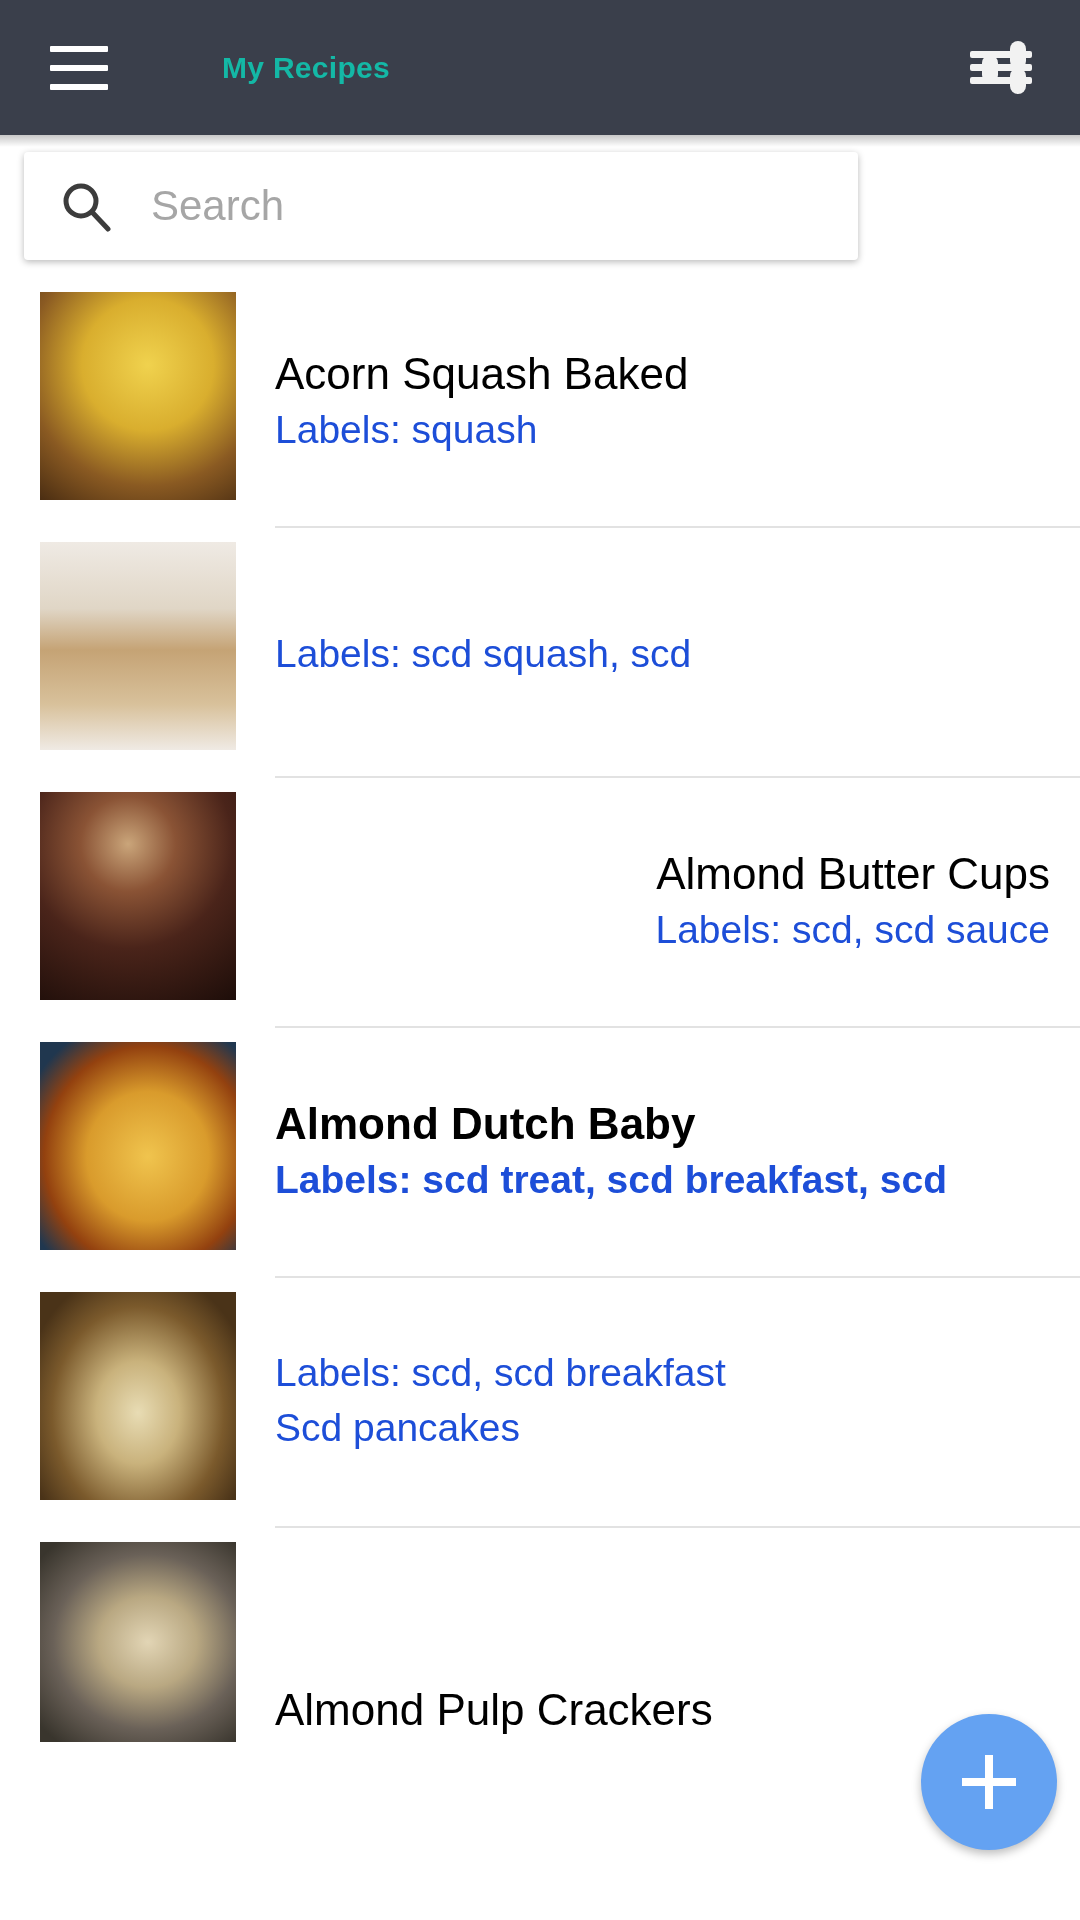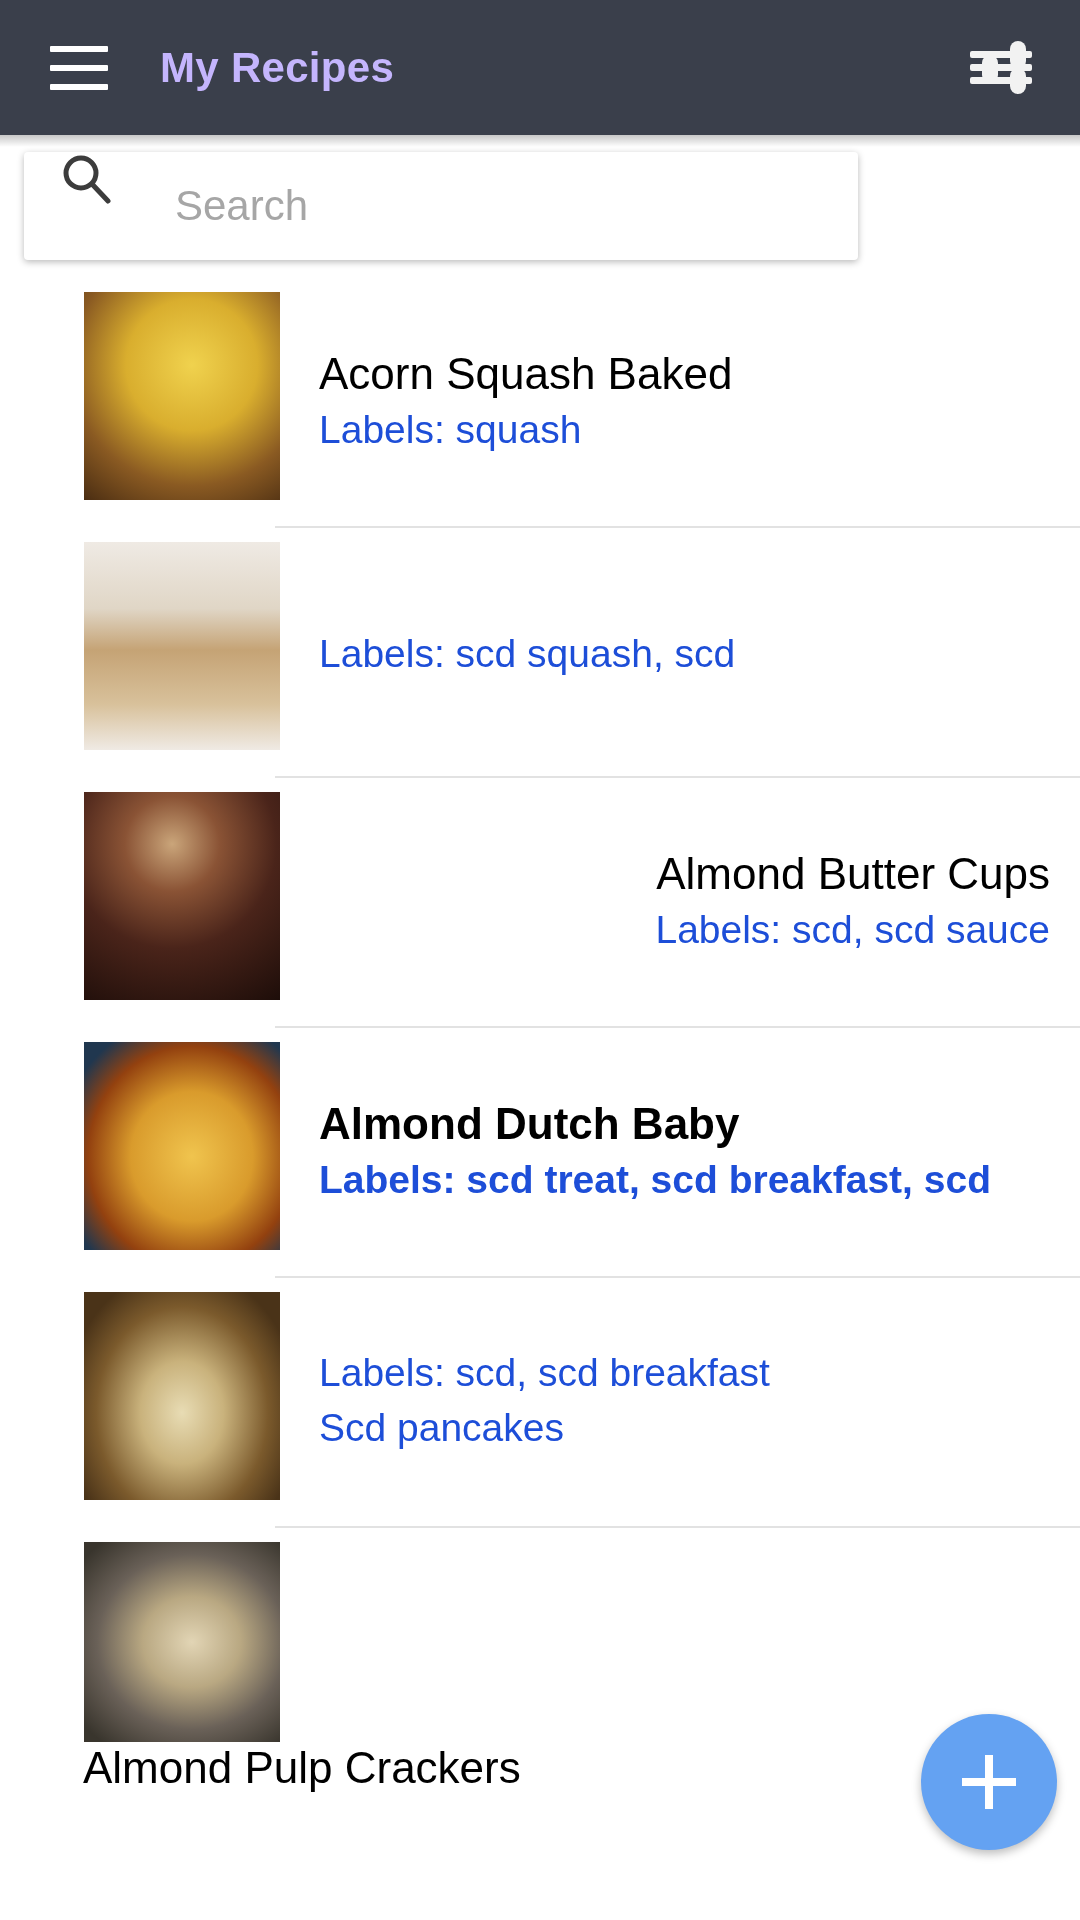--- a/index.html
+++ b/index.html
@@ -17,61 +17,61 @@
     background:#3a3f4b;
     display:flex; align-items:center;
   }
   .hamburger {
     width:58px; height:44px; margin-left:50px;
     display:flex; flex-direction:column; justify-content:space-between;
     cursor:pointer;
   }
   .hamburger span { display:block; width:58px; height:6px; background:#ffffff; border-radius:1px; }
   .appbar-title {
-    margin-left:52px;
-    color:#c4b5fd;
-    font-size:42px;
+    margin-left:114px;
+    color:#14b8a6;
+    font-size:30px;
     font-weight:bold;
     letter-spacing:0.3px;
     white-space:nowrap;
   }
   .tune-icon {
     position:absolute; right:46px; top:36px;
     width:66px; height:62px;
   }
 
   
   .search-card {
     position:absolute; left:24px; top:152px;
     width:834px; height:108px;
     background:#ffffff;
     border-radius:4px;
     box-shadow:0 2px 7px rgba(0,0,0,0.28);
-    display:flex; gap:24px;
+    display:flex; align-items:center;
   }
   .search-icon { margin-left:36px; width:52px; height:52px; flex:none; }
   .search-input {
     border:none; outline:none; background:transparent;
     margin-left:39px;
     font-family:"Liberation Sans", sans-serif;
     font-size:42px;
     color:#262626;
     width:640px;
   }
   .search-input::placeholder { color:#a6a6a6; }
 
   
   .appbar-shadow {
     position:absolute; top:135px; left:0; width:1080px; height:12px;
     background:linear-gradient(to bottom, rgba(0,0,0,0.22), rgba(0,0,0,0));
   }
 
   
   .list { position:absolute; top:292px; left:0; width:1080px; }
-  .row { position:relative; display:flex;padding-left:44px; }
+  .row { position:relative; display:flex; }
   .thumb {
     width:196px; margin-left:40px; flex:none;
     background-size:cover; background-position:center;
   }
   .row-body {
     margin-left:39px; flex:1;
     display:flex; flex-direction:column; justify-content:center;
     padding-right:30px;
   }
   .r-title {
@@ -183,21 +183,21 @@
       <div class="thumb" style="height:208px;background:
              radial-gradient(ellipse at 50% 58%, #e8dcb4 0%, #c9b27c 30%, #7b5a2c 62%, #4a3318 85%),
              linear-gradient(180deg,#b9b2a6,#8f9470);"></div>
       <div class="row-body">
         <div class="r-sub" style="margin-top:0;">Labels: scd, scd breakfast</div>
         <div class="r-sub">Scd pancakes</div>
       </div>
     </div>
     <div class="divider" style="margin-top:16px;"></div>
 
-    <div class="row" style="height:200px;margin-top:14px;flex-direction:column;">
+    <div class="row" style="height:200px;margin-top:14px;">
       <div class="thumb" style="height:200px;background:
              radial-gradient(ellipse at 55% 50%, #e2d5b5 0%, #b9a882 32%, #6a6158 62%, #39352d 92%),
              linear-gradient(180deg,#6f6a62,#a79a80);"></div>
       <div class="row-body" style="justify-content:flex-end;padding-bottom:6px;">
         <div class="r-title">Almond Pulp Crackers</div>
       </div>
     </div>
 
   </div>
 

